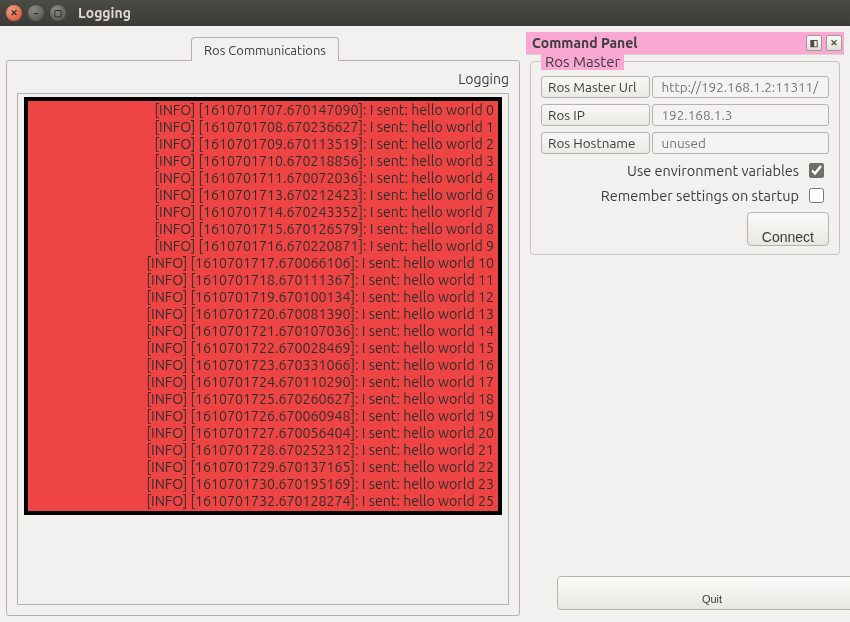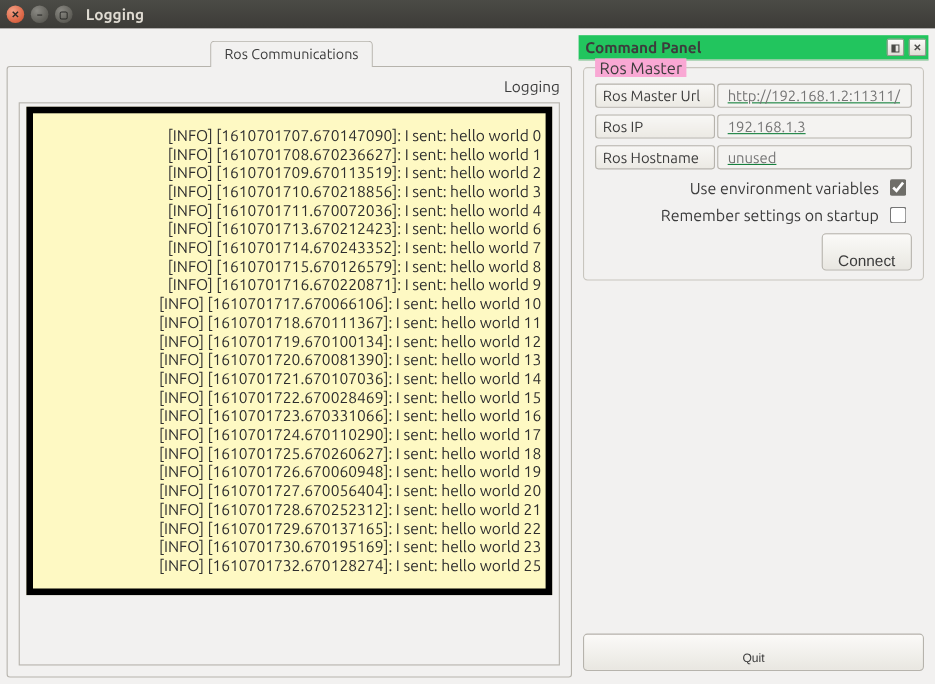--- a/index.html
+++ b/index.html
@@ -73,37 +73,37 @@
   .logging-label { font-size:14px; margin: 2px 0 6px 2px; }
   .log-view {
     flex:1;
     border: 1px solid #b6b3ac;
     background:#f2f1f0;
     padding: 3px 6px;
     overflow: auto;
     box-sizing:border-box;
   }
   .log-inner {
-    border:6px solid #000000;
-    padding:12px 4px;
-    background:#fef9c3;
+    border:4px solid #000000;
+    padding:1px 4px;
+    background:#ef4444;
   }
   .log-line {
     font-family: "Ubuntu", sans-serif;
     font-size: 14.2px;
     line-height: 17px;
     white-space: nowrap;
     color:#2e2e2e;
   }
 
   
   .dock-title {
     height: 22px;
     display:flex; align-items:center;
-    background:#22c55e;
+    background:#f9a8d4;
     padding: 0 2px 0 6px;
     font-weight:bold; font-size:14px;
     border-bottom:1px solid #d7d4cd;
     gap:4px;
   }
   .dock-title .spacer { flex:1; }
   .dock-btn {
     width:14px; height:14px;
     border:1px solid #9e9b94;
     border-radius:2px;
@@ -134,39 +134,40 @@
     padding: 0 6px;
     display:flex; align-items:center;
     font-size:13.5px;
     background:#f2f1f0;
     box-sizing:border-box;
   }
   .labelbox { width: 175px; color:#3c3c3c; background:linear-gradient(to bottom,#f8f7f5,#eceae4); }
   .textbox  { width: 100%; color:#9a9a9a; font-style:italic; background:#f4f3f1; }
   .textbox input {
     border:none; outline:none; background:transparent; width:100%;
-    font: inherit; color:#15803d; font-style:normal;text-decoration:underline;
+    font: inherit; color:#15803d; font-style:normal;
   }
   .check-row {
     display:flex; justify-content:flex-end; align-items:center;
     gap:6px; font-size:14.5px; color:#3c3c3c; margin:4px 2px 0 0;
   }
   .check-row input[type=checkbox]{
     width:15px; height:15px;
     accent-color:#6f6e69;
   }
   .connect-row { display:flex; justify-content:flex-end; margin-top:6px; }
   .qt-button {
     min-width:80px; height:27px;
     border:1px solid #b6b3ac;
     border-radius:4px;
     background: linear-gradient(to bottom,#fbfaf8,#e9e7e1);
     font-size:14px; color:#3c3c3c;
     padding: 16px 14px;
     cursor:pointer;
+    margin-left:27px;
   }
   .qt-button.quit { width:100%; height:28px; font-size:11px; }
 </style>
 </head>
 <body>
 
 <div class="titlebar">
   <div class="win-btn win-close">✕</div>
   <div class="win-btn win-min">–</div>
   <div class="win-btn win-max">▢</div>

